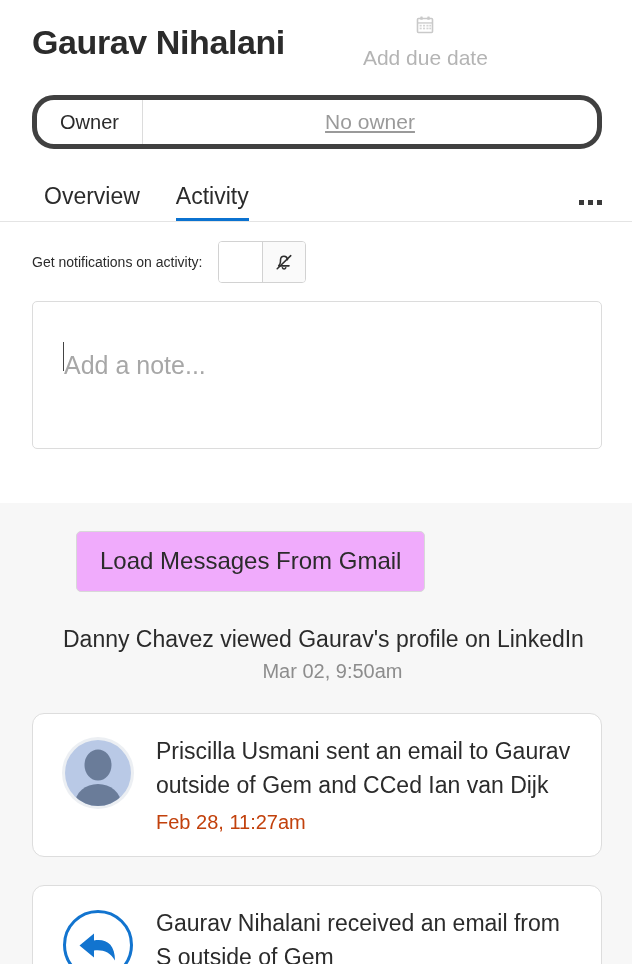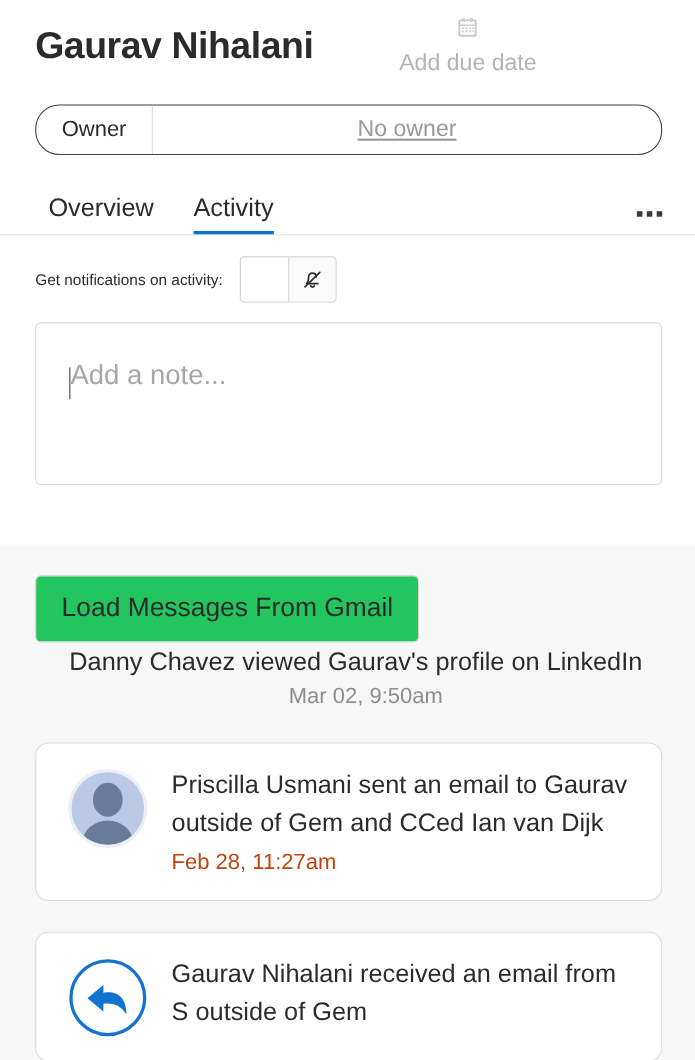--- a/index.html
+++ b/index.html
@@ -67,21 +67,21 @@
     font-size: 21px;
     color: #b4b4b4;
     line-height: 24px;
     white-space: nowrap;
   }
 
   
   .owner-pill {
     margin: 33px 30px 0 32px;
     height: 44px;
-    border: 1px solid #404040;
+    border: 5px solid #404040;
     border-radius: 22px;
     display: flex;
     align-items: stretch;
     background: #ffffff;
     overflow: hidden;
   }
   .owner-label {
     flex: 0 0 auto;
     width: 106px;
     display: flex;
@@ -205,51 +205,53 @@
     position: absolute;
     left: 30px;
     top: 40px;
     width: 1px;
     height: 29px;
     background: #444;
   }
   .note-placeholder {
     position: absolute;
     left: 31px;
-    top: 32px;
+    top: 48px;
     font-size: 25px;
     color: #a7a7a7;
     line-height: 30px;
   }
 
   .white-pad { height: 26px; }
 
   
   .activity-region {
     background: #f7f7f7;
     flex: 1 1 auto;
     padding: 0 30px 0 32px;
     overflow: hidden;
     position: relative;
   }
   .gmail-btn {
     margin-top: 28px;
     display: inline-block;
-    background: #22c55e;
+    background: #f0abfc;
     border: 1px solid #d8d8d8;
     border-radius: 5px;
     padding: 15px 23px 16px 23px;
     font-size: 24px;
     color: #2b2b2b;
     line-height: 28px;
     cursor: pointer;
     font-family: "Liberation Sans", sans-serif;
+    margin-left: 44px;
   }
 
   .plain-item {
+    margin-top: 30px;
     padding: 0 0 0 31px;
   }
   .item-text {
     font-size: 23px;
     line-height: 34px;
     color: #2b2b2b;
   }
   .item-time {
     font-size: 20px;
     color: #8d8d8d;

